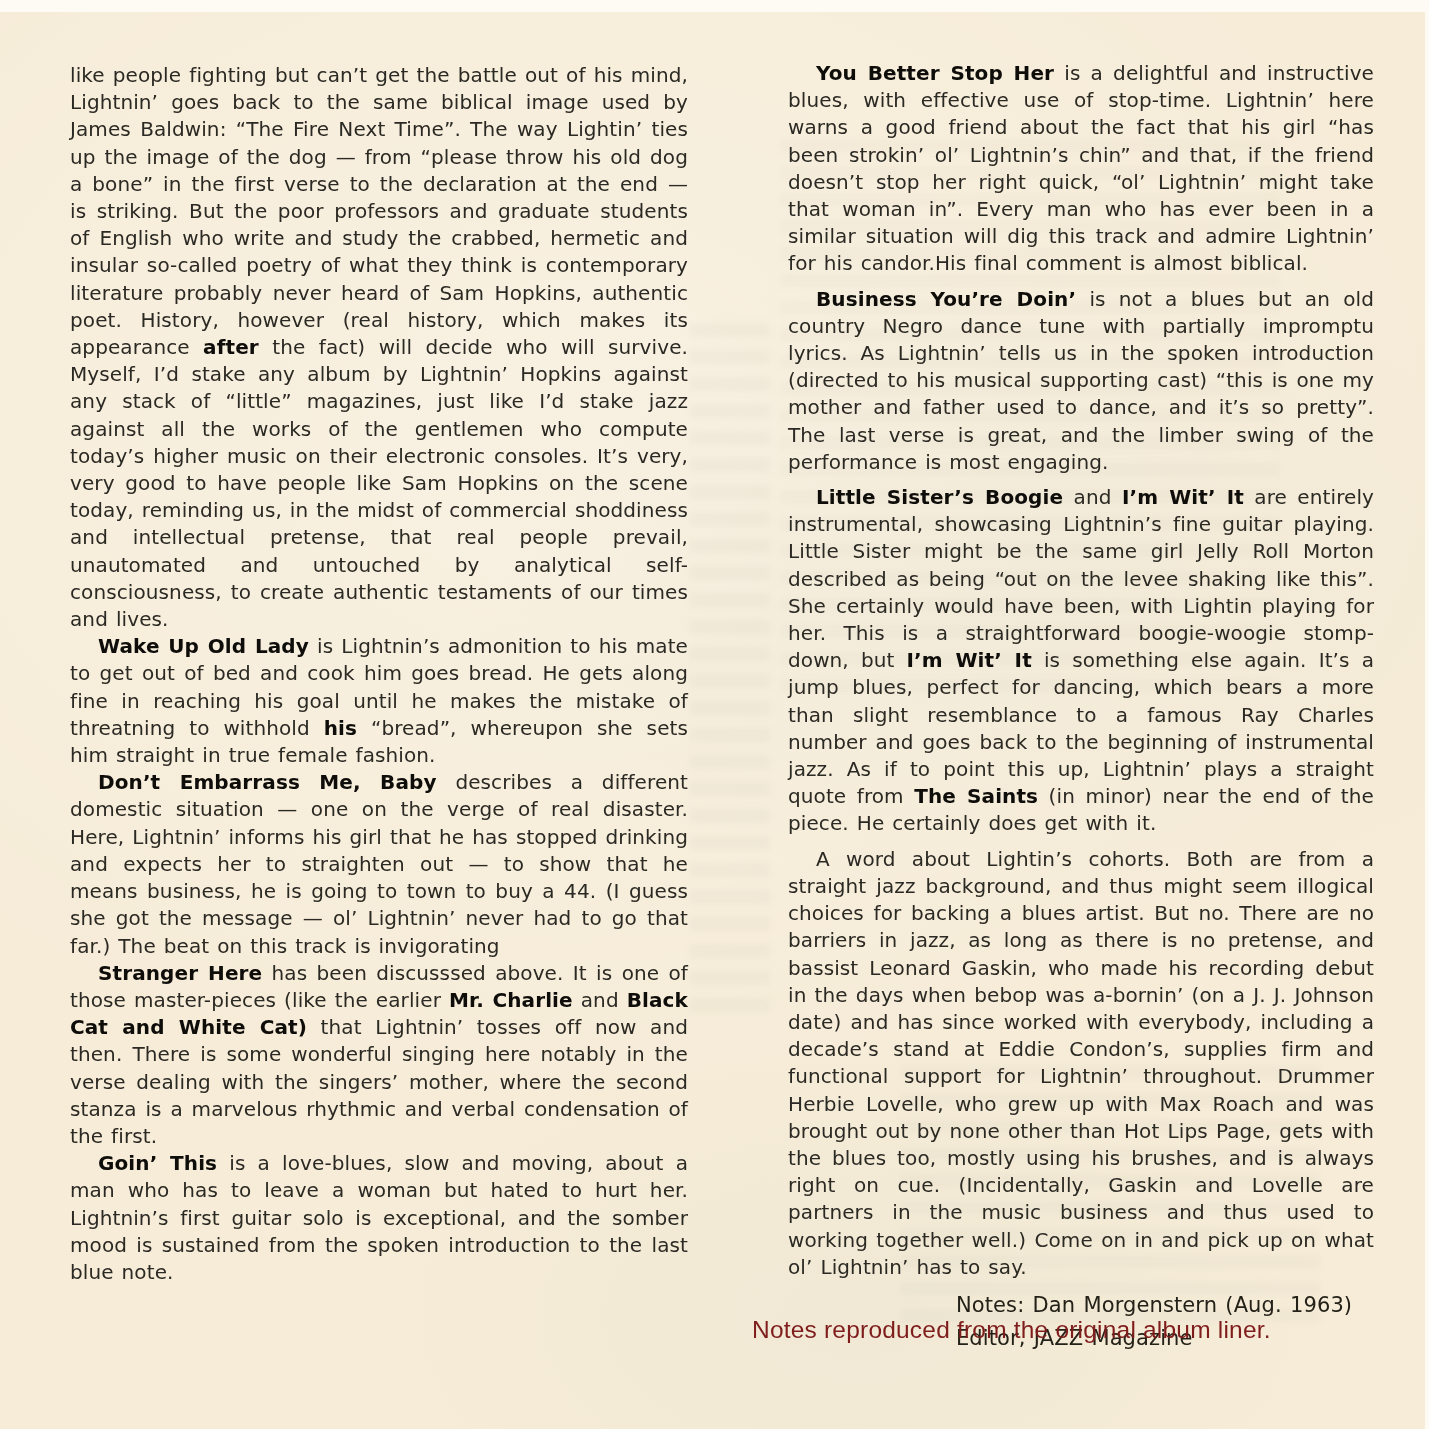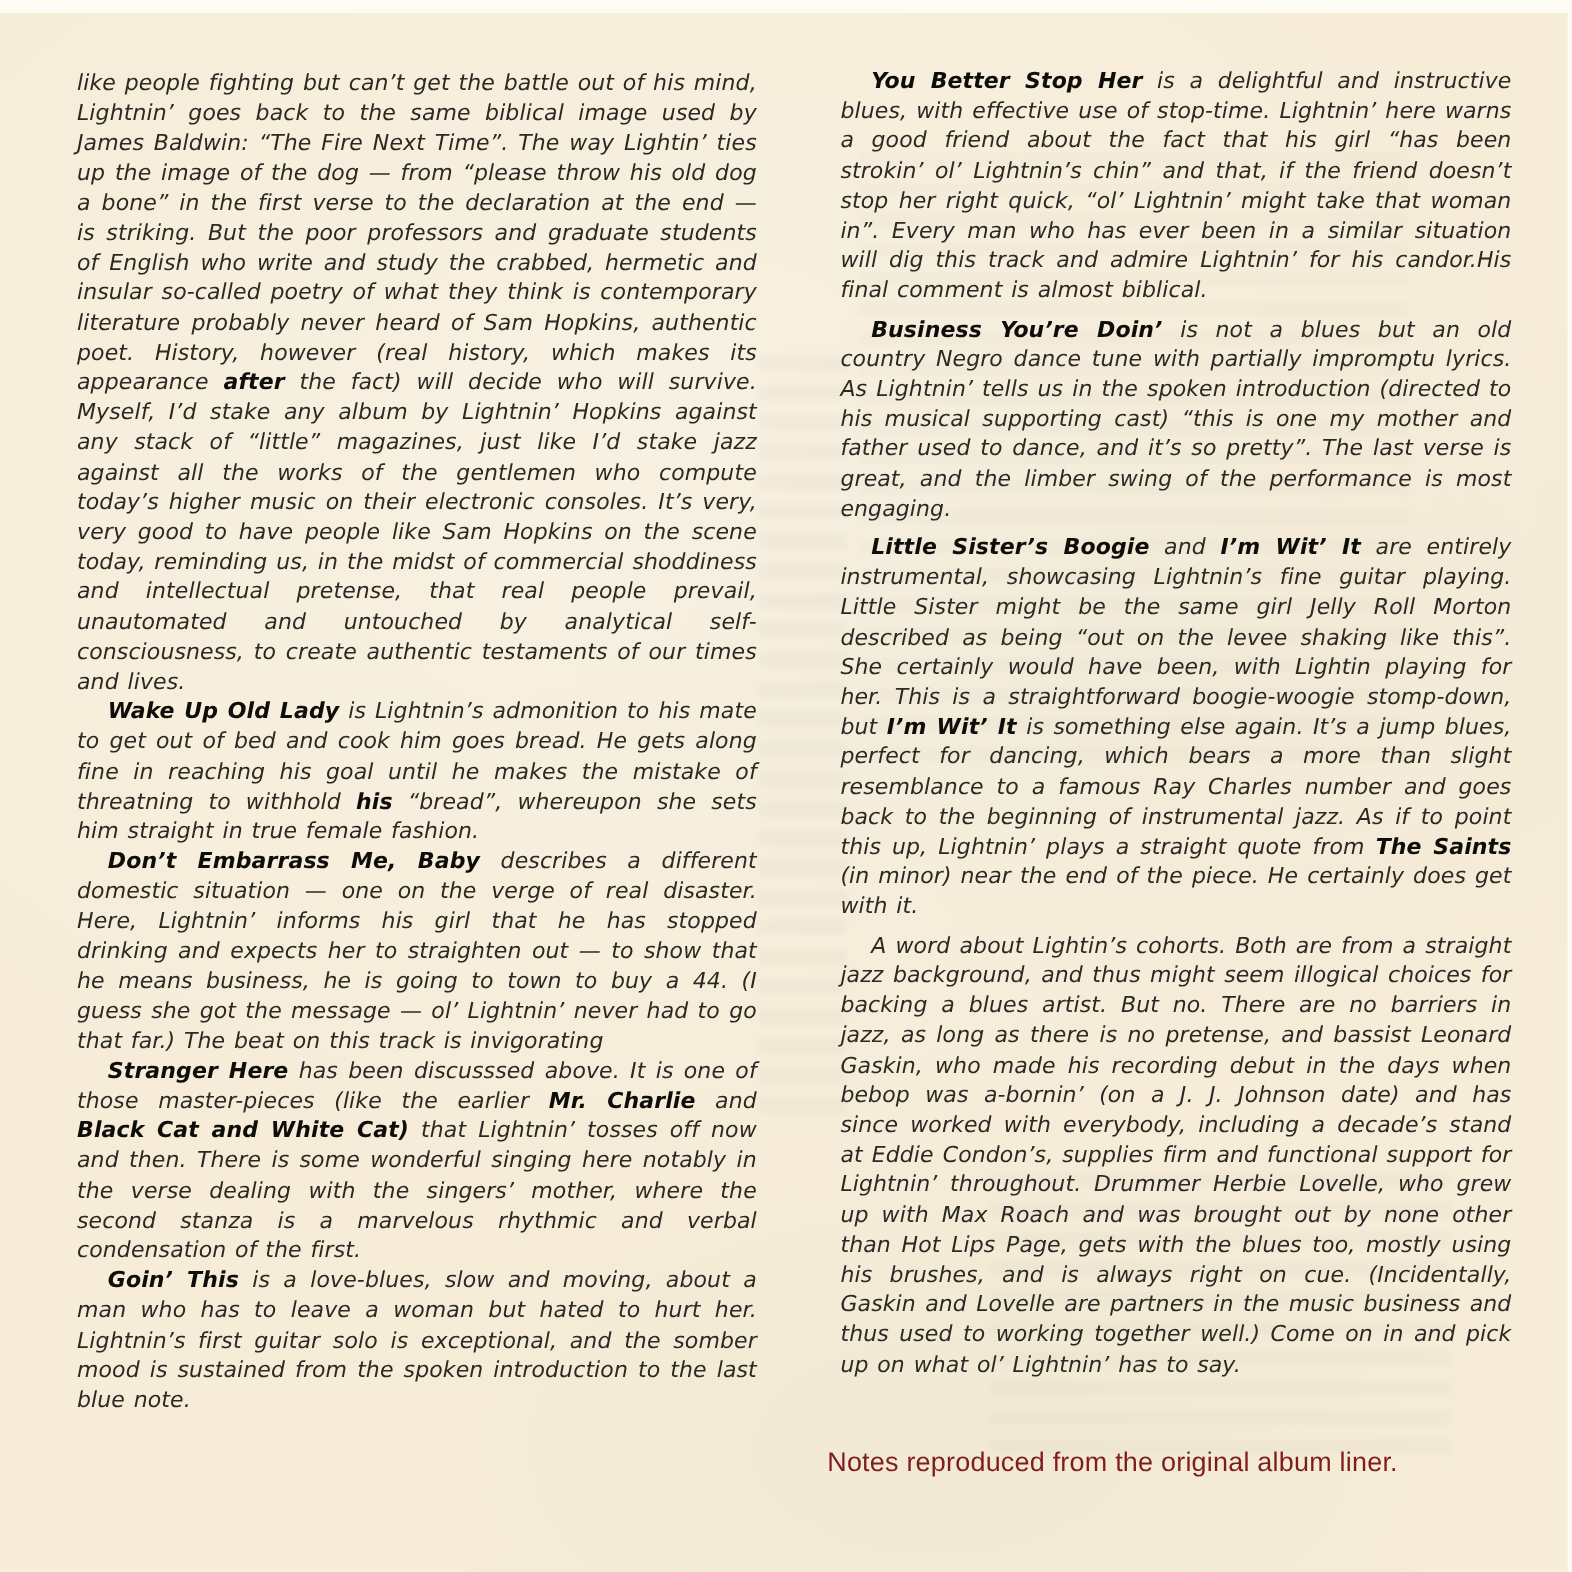--- a/index.html
+++ b/index.html
@@ -33,24 +33,24 @@
     font-family:"DejaVu Sans", sans-serif;
     font-size:20px;
     line-height:27.2px;
     color:#2b2923;
     text-align:justify;
     letter-spacing:0.1px;
     word-spacing:1.5px;
   }
   .col-left{left:70px;top:62px;width:618px;}
   .col-right{left:764px;top:60px;width:610px;}
-  .para{margin:0;font-style:italic;}
+  .para{margin:0;}
   .para.indent{text-indent:28px;}
   .para.gap{margin-top:8px;}
-  .col-right .para{margin-top:8px;}
+  .col-right .para{margin-top:8px;margin-left:24px;}
   .col-right .para:first-child{margin-top:0;}
   .bold{font-weight:bold;color:#0e0d0a;}
   .credits{
     margin-top:8px;
     padding-left:192px;
     line-height:33px;
     text-align:left;
     font-size:21px;
     color:#232118;
   }
@@ -79,15 +79,19 @@
     <p class="para indent"><span class="bold">Stranger Here</span><span class=""> has been discusssed above. It is one of those master-pieces (like the earlier </span><span class="bold">Mr. Charlie</span><span class=""> and </span><span class="bold">Black Cat and White Cat)</span><span class=""> that Lightnin’ tosses off now and then. There is some wonderful singing here notably in the verse dealing with the singers’ mother, where the second stanza is a marvelous rhythmic and verbal condensation of the first.</span></p>
     <p class="para indent"><span class="bold">Goin’ This</span><span class=""> is a love-blues, slow and moving, about a man who has to leave a woman but hated to hurt her. Lightnin’s first guitar solo is exceptional, and the somber mood is sustained from the spoken introduction to the last blue note.</span></p>
   </div>
 
 <div class="col col-right">
 
 <p class="para indent"><span class="bold">You Better Stop Her</span><span class=""> is a delightful and instructive blues, with effective use of stop-time. Lightnin’ here warns a good friend about the fact that his girl “has been strokin’ ol’ Lightnin’s chin” and that, if the friend doesn’t stop her right quick, “ol’ Lightnin’ might take that woman in”. Every man who has ever been in a similar situation will dig this track and admire Lightnin’ for his candor.His final comment is almost biblical.</span></p>
     <p class="para indent"><span class="bold">Business You’re Doin’</span><span class=""> is not a blues but an old country Negro dance tune with partially impromptu lyrics. As Lightnin’ tells us in the spoken introduction (directed to his musical supporting cast) “this is one my mother and father used to dance, and it’s so pretty”. The last verse is great, and the limber swing of the performance is most engaging.</span></p>
     <p class="para indent"><span class="bold">Little Sister’s Boogie</span><span class=""> and </span><span class="bold">I’m Wit’ It</span><span class=""> are entirely instrumental, showcasing Lightnin’s fine guitar playing. Little Sister might be the same girl Jelly Roll Morton described as being “out on the levee shaking like this”. She certainly would have been, with Lightin playing for her. This is a straightforward boogie-woogie stomp-down, but </span><span class="bold">I’m Wit’ It</span><span class=""> is something else again. It’s a jump blues, perfect for dancing, which bears a more than slight resemblance to a famous Ray Charles number and goes back to the beginning of instrumental jazz. As if to point this up, Lightnin’ plays a straight quote from </span><span class="bold">The Saints</span><span class=""> (in minor) near the end of the piece. He certainly does get with it.</span></p>
     <p class="para indent"><span class="">A word about Lightin’s cohorts. Both are from a straight jazz background, and thus might seem illogical choices for backing a blues artist. But no. There are no barriers in jazz, as long as there is no pretense, and bassist Leonard Gaskin, who made his recording debut in the days when bebop was a-bornin’ (on a J. J. Johnson date) and has since worked with everybody, including a decade’s stand at Eddie Condon’s, supplies firm and functional support for Lightnin’ throughout. Drummer Herbie Lovelle, who grew up with Max Roach and was brought out by none other than Hot Lips Page, gets with the blues too, mostly using his brushes, and is always right on cue. (Incidentally, Gaskin and Lovelle are partners in the music business and thus used to working together well.) Come on in and pick up on what ol’ Lightnin’ has to say.</span></p>
+    <div class="credits">
+      <div>Notes: Dan Morgenstern (Aug. 1963)</div>
+      <div>Editor, JAZZ Magazine</div>
+    </div>
   </div>
 
 <div class="footer-note">Notes reproduced from the original album liner.</div>
 
 </body></html>

